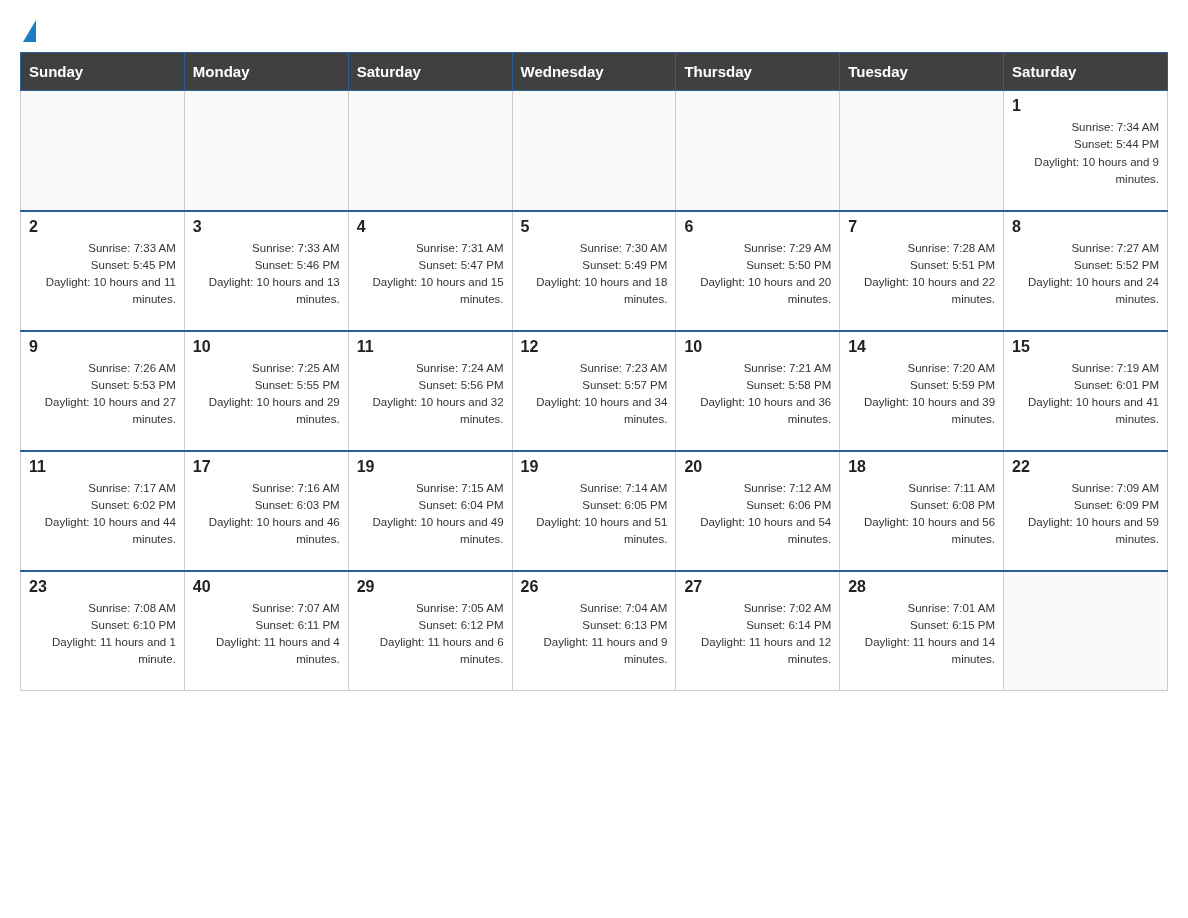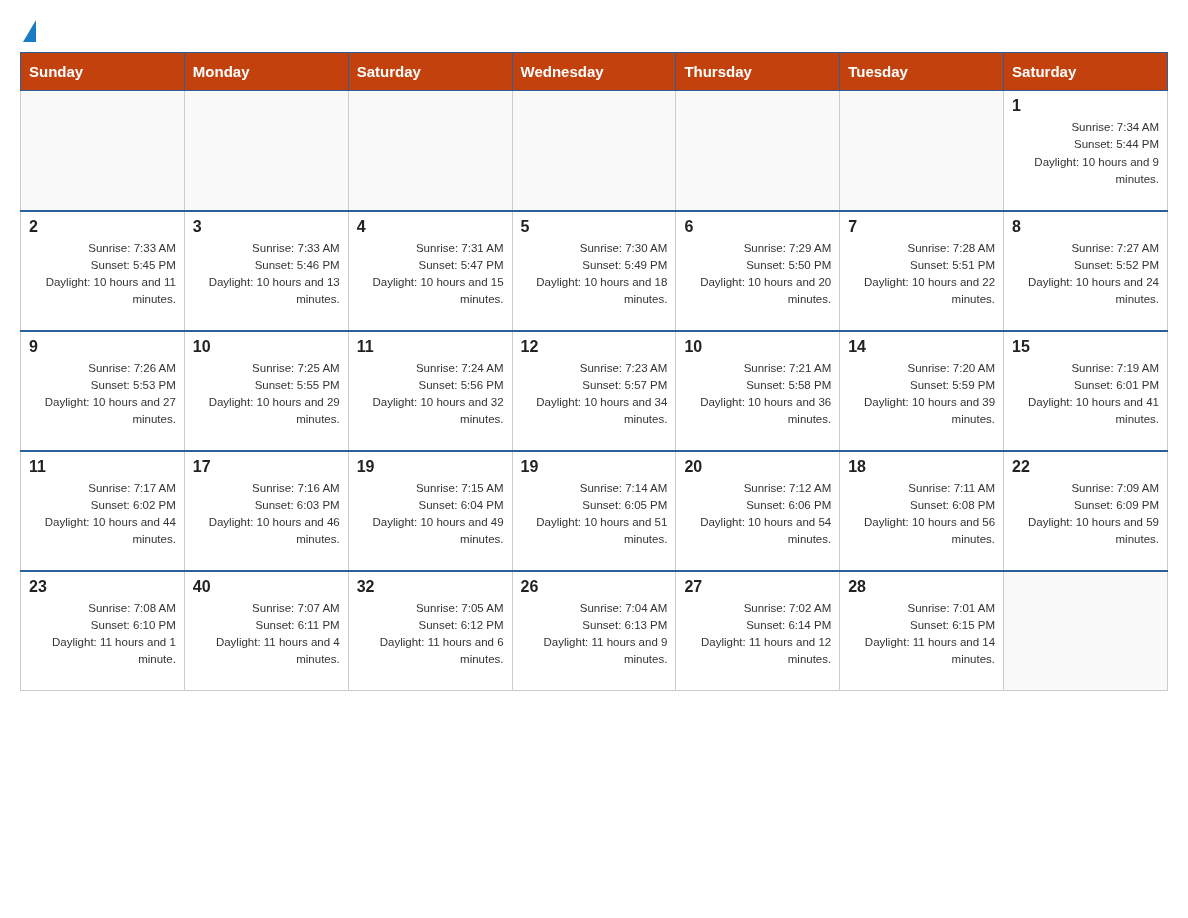--- a/index.html
+++ b/index.html
@@ -49,21 +49,21 @@
       font-size: 22px;
       color: #444;
       margin-top: 4px;
     }
     .calendar {
       width: 100%;
       border-collapse: collapse;
       margin-top: 8px;
     }
     .calendar th {
-      background-color: #c2410c;
+      background-color: #404040;
       color: #fff;
       font-size: 15px;
       font-weight: bold;
       padding: 10px 8px;
       text-align: left;
       border: 1px solid #2a6099;
     }
     .calendar td {
       border: 1px solid #ccc;
       vertical-align: top;
@@ -229,21 +229,21 @@
       <tr class="row-border">
         <td>
           <span class="day-number">23</span>
           <div class="day-info">Sunrise: 7:08 AM<br>Sunset: 6:10 PM<br>Daylight: 11 hours and 1 minute.</div>
         </td>
         <td>
           <span class="day-number">40</span>
           <div class="day-info">Sunrise: 7:07 AM<br>Sunset: 6:11 PM<br>Daylight: 11 hours and 4 minutes.</div>
         </td>
         <td>
-          <span class="day-number">32</span>
+          <span class="day-number">29</span>
           <div class="day-info">Sunrise: 7:05 AM<br>Sunset: 6:12 PM<br>Daylight: 11 hours and 6 minutes.</div>
         </td>
         <td>
           <span class="day-number">26</span>
           <div class="day-info">Sunrise: 7:04 AM<br>Sunset: 6:13 PM<br>Daylight: 11 hours and 9 minutes.</div>
         </td>
         <td>
           <span class="day-number">27</span>
           <div class="day-info">Sunrise: 7:02 AM<br>Sunset: 6:14 PM<br>Daylight: 11 hours and 12 minutes.</div>
         </td>

